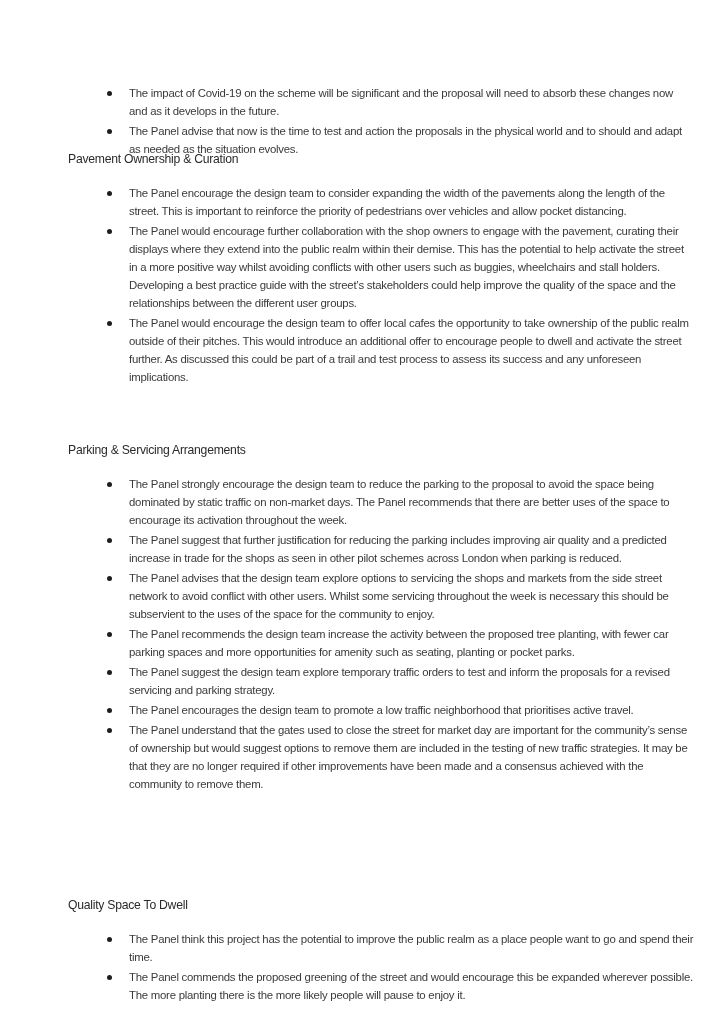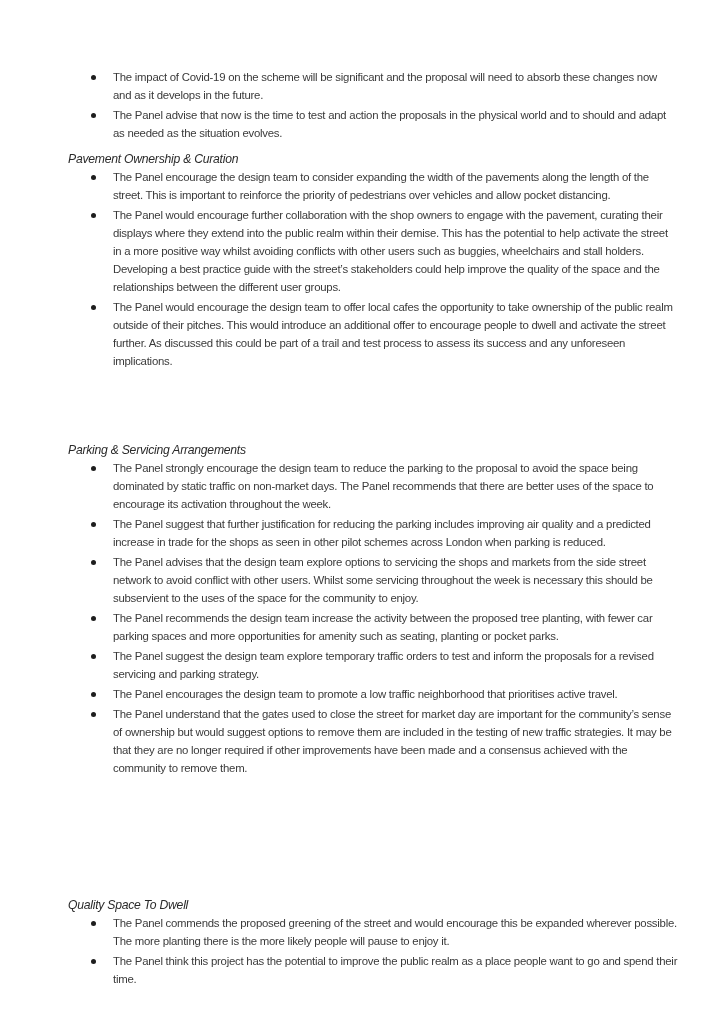--- a/index.html
+++ b/index.html
@@ -7,28 +7,27 @@
   .page {
     position: absolute; left: 0; top: 0; width: 724px; height: 1024px;
     font-family: "Liberation Sans", sans-serif;
     color: #3a3a3a;
     font-size: 11.4px;
     line-height: 18px;
     letter-spacing: -0.25px;
   }
   .section { position: absolute; left: 68px; width: 600px; }
   .heading {
-    font-style: italic;
     font-size: 12.2px;
     color: #2a2a2a;
     height: 18px;
     line-height: 18px;
     margin: 0;
   }
-  ul.bullets { list-style: none; margin: 0; padding: 0; }
+  ul.bullets { list-style: none; margin: 16px; padding: 0; }
   ul.bullets li {
     position: relative;
     padding-left: 45px;
     margin: 0 0 2px 0;
     width: 565px;
   }
   ul.bullets li .dot {
     position: absolute; left: 23px; top: 7px;
     width: 5px; height: 5px; border-radius: 50%;
     background: #1e1e1e;
@@ -69,18 +68,18 @@
       <li><span class="dot"></span><span>The Panel recommends the design team increase the activity between the proposed tree planting, with fewer car parking spaces and more opportunities for amenity such as seating, planting or pocket parks.</span></li>
       <li><span class="dot"></span><span>The Panel suggest the design team explore temporary traffic orders to test and inform the proposals for a revised servicing and parking strategy.</span></li>
       <li><span class="dot"></span><span>The Panel encourages the design team to promote a low traffic neighborhood that prioritises active travel.</span></li>
       <li><span class="dot"></span><span>The Panel understand that the gates used to close the street for market day are important for the community’s sense of ownership but would suggest options to remove them are included in the testing of new traffic strategies. It may be that they are no longer required if other improvements have been made and a consensus achieved with the community to remove them.</span></li>
     </ul>
   </div>
 
   <div class="section" id="sec-quality">
     <p class="heading">Quality Space To Dwell</p>
     <ul class="bullets">
+      <li><span class="dot"></span><span>The Panel think this project has the potential to improve the public realm as a place people want to go and spend their time.</span></li>
       <li><span class="dot"></span><span>The Panel commends the proposed greening of the street and would encourage this be expanded wherever possible. The more planting there is the more likely people will pause to enjoy it.</span></li>
-      <li><span class="dot"></span><span>The Panel think this project has the potential to improve the public realm as a place people want to go and spend their time.</span></li>
     </ul>
   </div>
 
 </div>
 
 </body></html>

